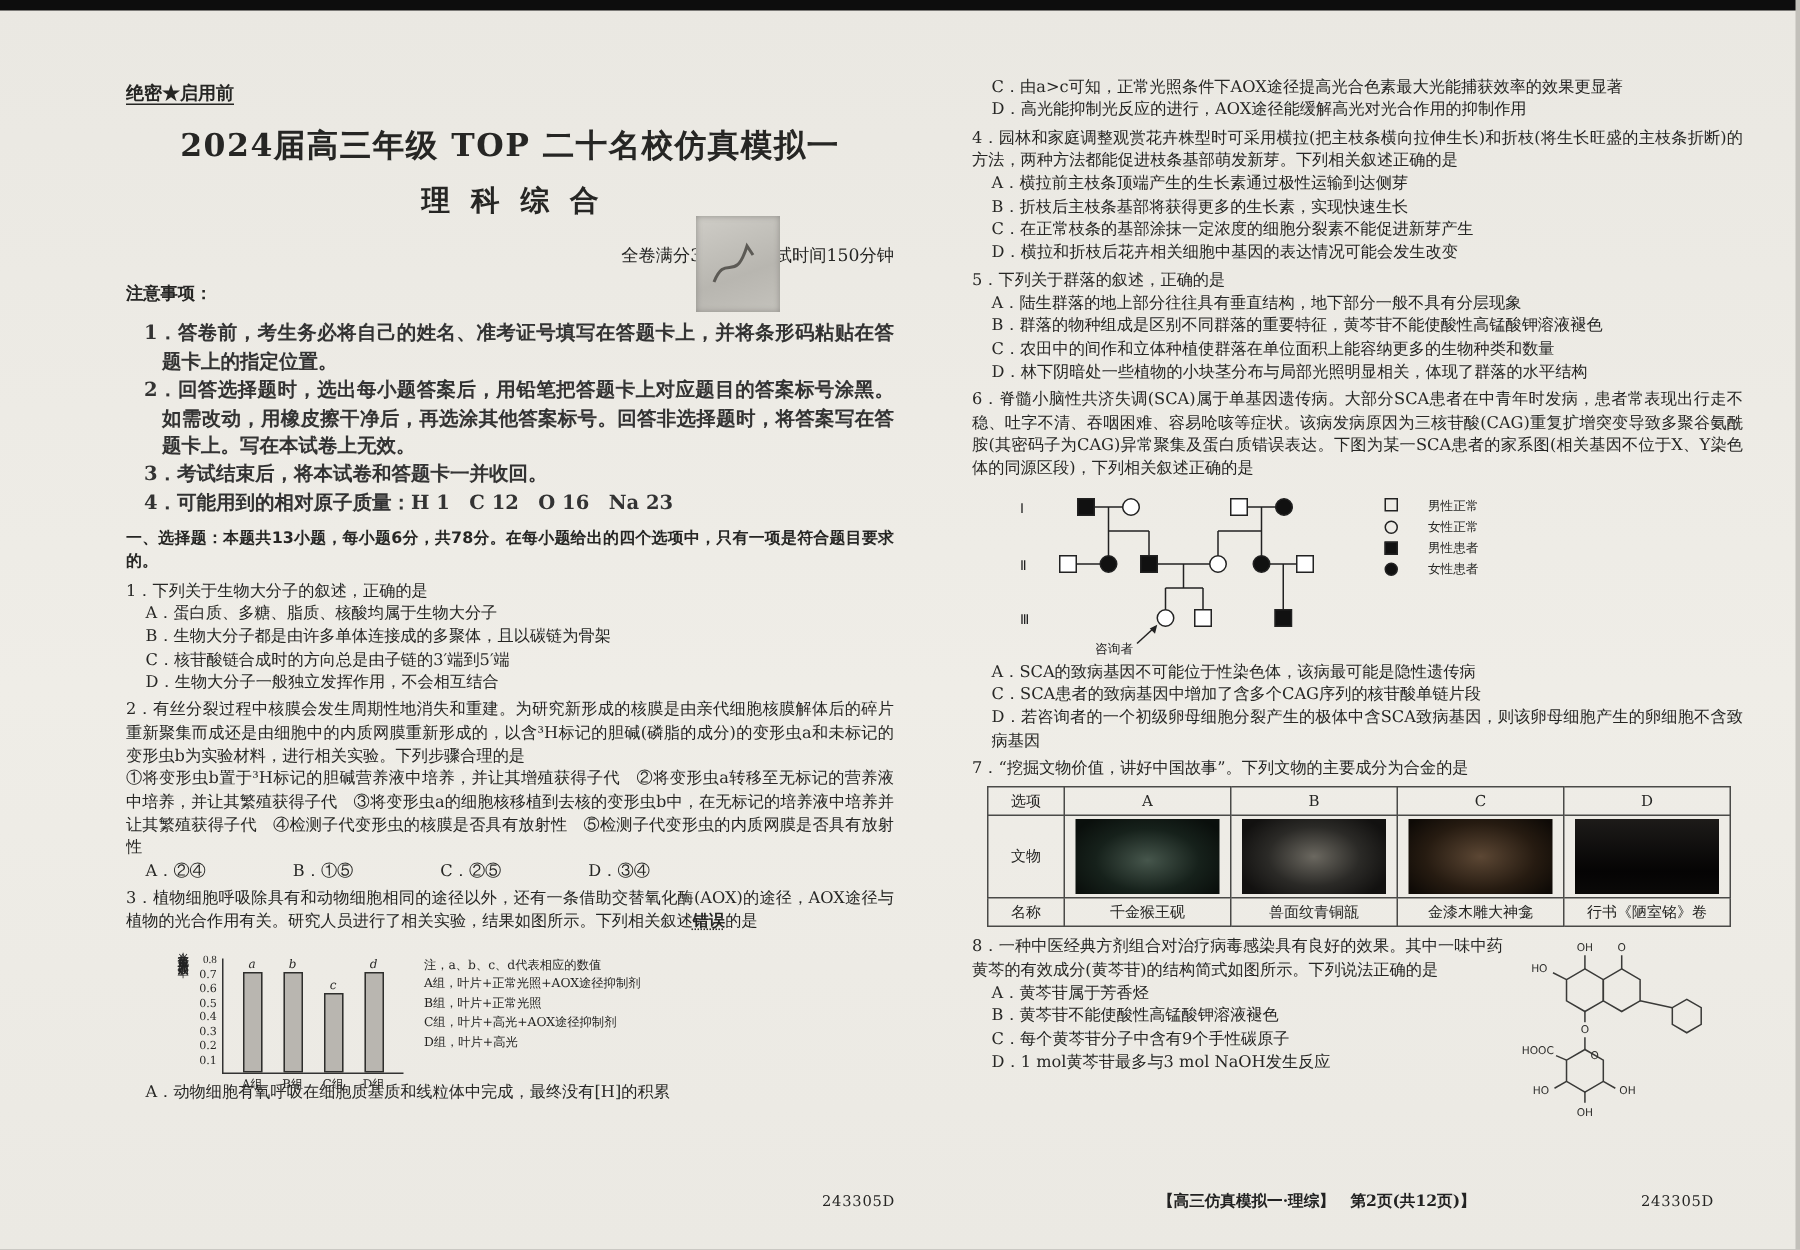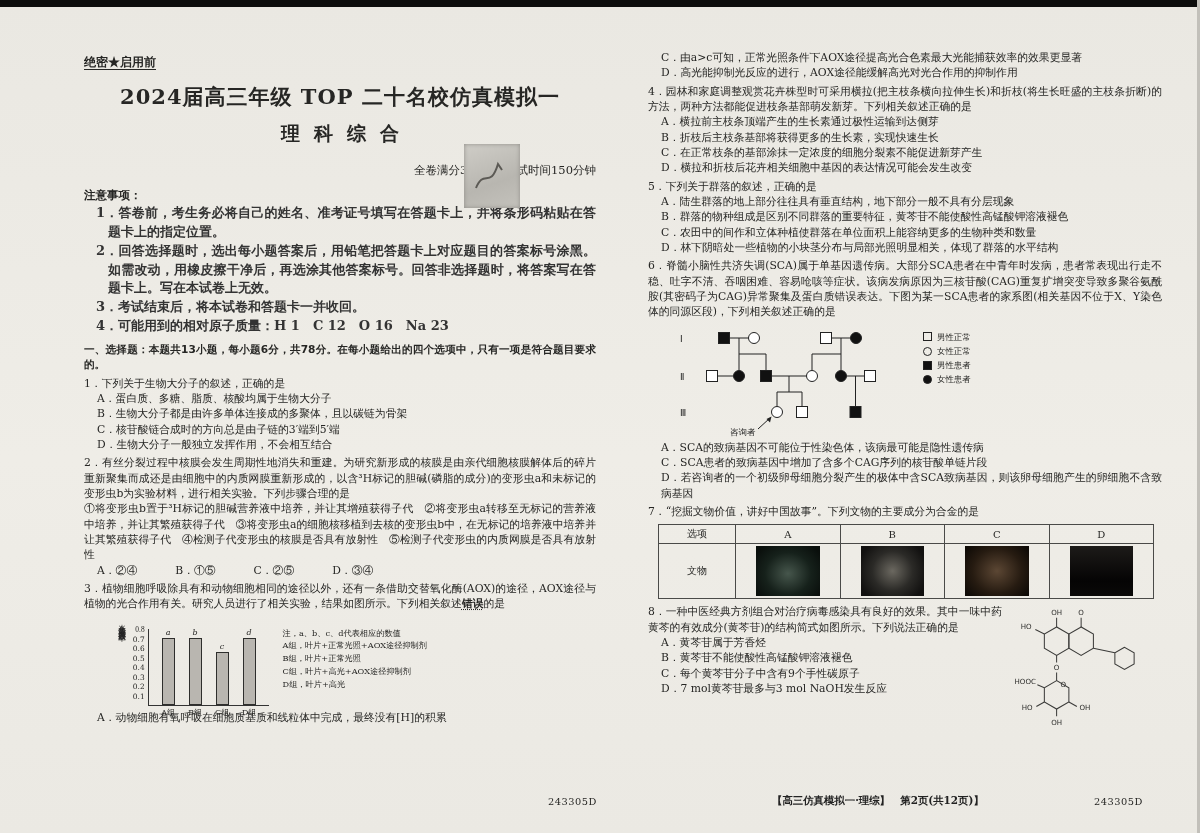--- a/index.html
+++ b/index.html
@@ -9,49 +9,49 @@
   .right-edge{position:absolute;top:0;right:0;width:3px;height:100%;background:#c2c0ba;}
   .col{position:absolute;overflow:hidden;}
   .col-left{left:84px;top:54px;width:512px;height:736px;}
   .col-right{left:648px;top:50px;width:514px;height:740px;}
   .t{font-size:10.8px;line-height:1.42;text-align:justify;}
   .classification{font-size:12px;font-weight:bold;text-decoration:underline;text-underline-offset:3px;}
   .title{text-align:center;font-size:21px;font-weight:bold;margin:12px 0 4px;letter-spacing:1px;}
   .subject{text-align:center;font-size:19px;font-weight:bold;letter-spacing:14px;margin:10px 0 2px;text-indent:14px;}
   .score{text-align:right;font-size:11.5px;margin:16px 0 10px;}
   .stamp{position:absolute;left:380px;top:90px;width:56px;height:64px;background:linear-gradient(160deg,#cfcdc7,#b8b6b0 60%,#c4c2bc);box-shadow:inset 0 0 4px #8f8d88;}
-  .notice-title{font-size:11.5px;font-weight:bold;margin-bottom:1px;}
+  .notice-title{font-size:11.5px;font-weight:bold;margin-bottom:11px;}
   .notice-item{font-size:13px;line-height:1.45;padding-left:24px;text-indent:-12px;text-align:justify;font-weight:600;color:#333;}
   .section-head{font-family:"DejaVu Sans","Liberation Sans",sans-serif;font-weight:bold;font-size:10.6px;line-height:1.45;margin-top:6px;text-align:justify;}
   .q{margin-top:3px;}
   .opt{margin-left:13px;}
   .emph{font-weight:bold;text-decoration:underline dotted;text-underline-offset:2px;}
-  .ansrow{margin-left:13px;display:flex;gap:38px;}
+  .ansrow{margin-left:13px;display:flex;gap:58px;}
   
   .chart-fig{display:flex;align-items:flex-end;margin:6px 0 4px 34px;}
   .chart-ylab{writing-mode:vertical-rl;text-orientation:upright;font-size:7.6px;letter-spacing:1px;color:#222;margin-right:2px;line-height:1;height:88px;}
   .chart-plot{display:flex;align-items:flex-end;}
   .chart-ticks{position:relative;width:20px;height:76px;}
   .chart-tick{position:absolute;right:3px;font-size:7.4px;line-height:1;}
   .chart-bars{display:flex;align-items:flex-end;height:76px;border-left:1px solid #333;border-bottom:1px solid #333;padding:0 6px;}
   .bargroup{position:relative;width:27px;display:flex;flex-direction:column;align-items:center;justify-content:flex-end;height:76px;}
   .bar{width:13px;background:#b9b6b0;border:1px solid #2e2e2c;box-sizing:border-box;}
   .blab{font-size:8px;font-style:italic;line-height:1;margin-bottom:1px;}
   .bcat{position:absolute;bottom:-13px;width:100%;text-align:center;font-size:8px;}
   .chart-notes{margin-left:14px;font-size:8.2px;line-height:1.55;align-self:center;margin-bottom:6px;}
   
   .ped-fig{display:flex;gap:14px;margin:4px 0 2px 26px;align-items:flex-start;}
   .ped-legend{font-size:8.4px;line-height:1.7;margin-top:6px;}
-  .ped-legend-row{display:flex;align-items:center;gap:5px;}
+  .ped-legend-row{display:flex;align-items:center;gap:20px;}
   .sym{display:inline-block;width:9px;height:9px;border:1px solid #222;box-sizing:border-box;}
   .sym.circle{border-radius:50%;}
   .sym.filled{background:#111;}
   
   .q7-table{border-collapse:collapse;margin:5px 0 5px 10px;table-layout:fixed;width:496px;}
-  .q7-table td{border:1px solid #4a4a48;font-size:10px;text-align:center;padding:2px 20px;vertical-align:middle;}
+  .q7-table td{border:1px solid #4a4a48;font-size:10px;text-align:center;padding:2px 7px;vertical-align:middle;}
   .q7-table td.c0{width:36px;}
   .ph{height:50px;margin:0;}
   .ph0{background:radial-gradient(60% 70% at 50% 55%,#46564c 0%,#16211b 60%,#0a0f0c 100%);}
   .ph1{background:radial-gradient(55% 68% at 50% 50%,#6b6860 0%,#2b2a27 58%,#121110 100%);}
   .ph2{background:radial-gradient(62% 72% at 50% 50%,#5c4734 0%,#261b11 62%,#0e0a06 100%);}
   .ph3{background:linear-gradient(180deg,#1d1b19 0%,#050404 70%,#0a0908 100%);}
   
   .q8-wrap{position:relative;}
   .q8-struct{float:right;width:152px;height:128px;margin:0 0 2px 8px;}
   .footer{position:absolute;top:794px;font-size:10.4px;font-weight:bold;color:#222;}
@@ -280,20 +280,27 @@
               </td>
           <td>
                 <div class="ph ph1"></div>
               </td>
           <td>
                 <div class="ph ph2"></div>
               </td>
           <td>
                 <div class="ph ph3"></div>
               </td>
+        </tr>
+        <tr>
+          <td class="c0">名称</td>
+          <td>千金猴王砚</td>
+          <td>兽面纹青铜瓿</td>
+          <td>金漆木雕大神龛</td>
+          <td>行书《陋室铭》卷</td>
         </tr>
       </tbody>
         </table>
     </div>
 
     <div class="q q8-wrap">
       <svg class="q8-struct" viewBox="0 0 150 125">
         <g stroke="#3a3a38" stroke-width="1" fill="none">
           <polygon points="46,22 33.9,29 33.9,43 46,50 58.1,43 58.1,29"></polygon>
           <polygon points="70.2,22 58.1,29 58.1,43 70.2,50 82.3,43 82.3,29"></polygon>
@@ -319,21 +326,21 @@
           <text x="15" y="78">HOOC</text>
           <text x="17" y="104">HO</text>
           <text x="46" y="119">OH</text>
           <text x="74" y="104">OH</text>
         </g>
       </svg>
       <div class="t">8．一种中医经典方剂组合对治疗病毒感染具有良好的效果。其中一味中药黄芩的有效成分(黄芩苷)的结构简式如图所示。下列说法正确的是</div>
       <div class="t opt">A．黄芩苷属于芳香烃</div>
       <div class="t opt">B．黄芩苷不能使酸性高锰酸钾溶液褪色</div>
       <div class="t opt">C．每个黄芩苷分子中含有9个手性碳原子</div>
-      <div class="t opt">D．7 mol黄芩苷最多与3 mol NaOH发生反应</div>
+      <div class="t opt">D．1 mol黄芩苷最多与3 mol NaOH发生反应</div>
     </div>
   </div>
 
   <div class="footer f-left">【高三仿真模拟一·理综】　第1页(共12页)】</div>
   <div class="fcode f-left-code">243305D</div>
   <div class="footer f-right">【高三仿真模拟一·理综】　第2页(共12页)】</div>
   <div class="fcode f-right-code">243305D</div>
 </div>
 
 </body></html>

